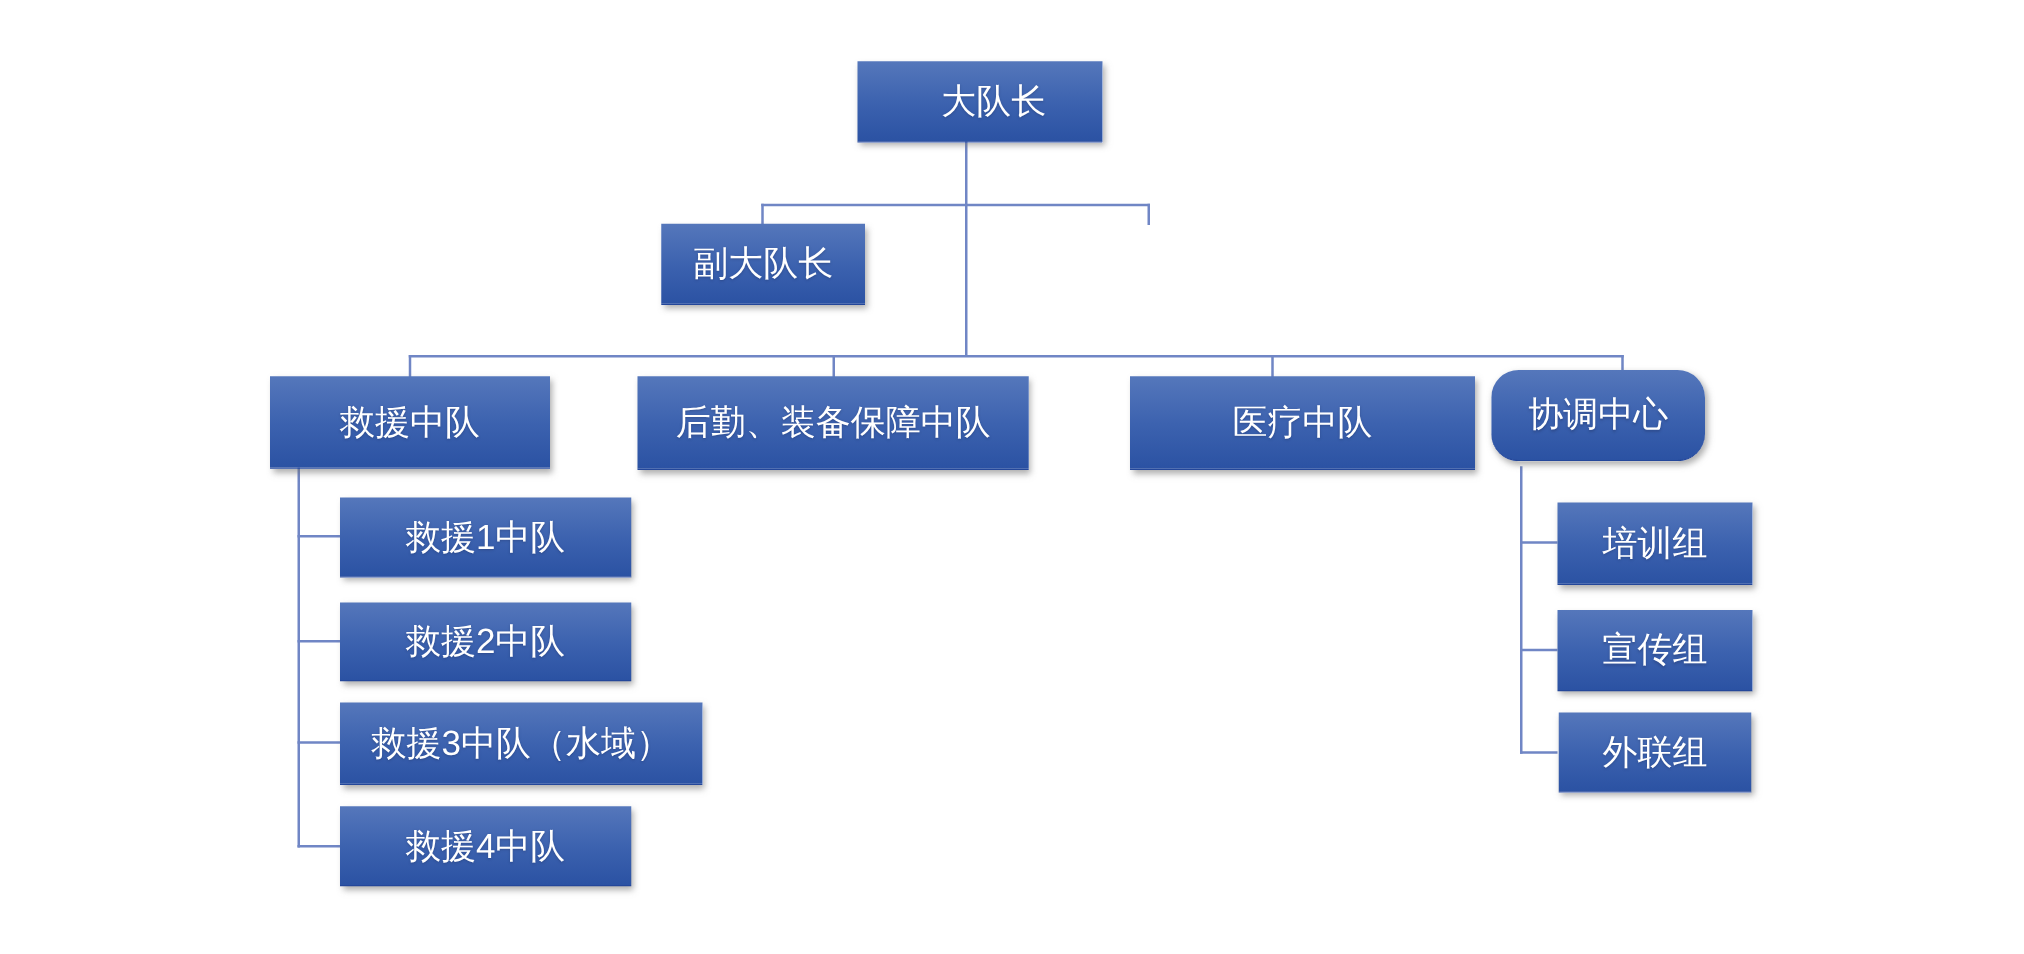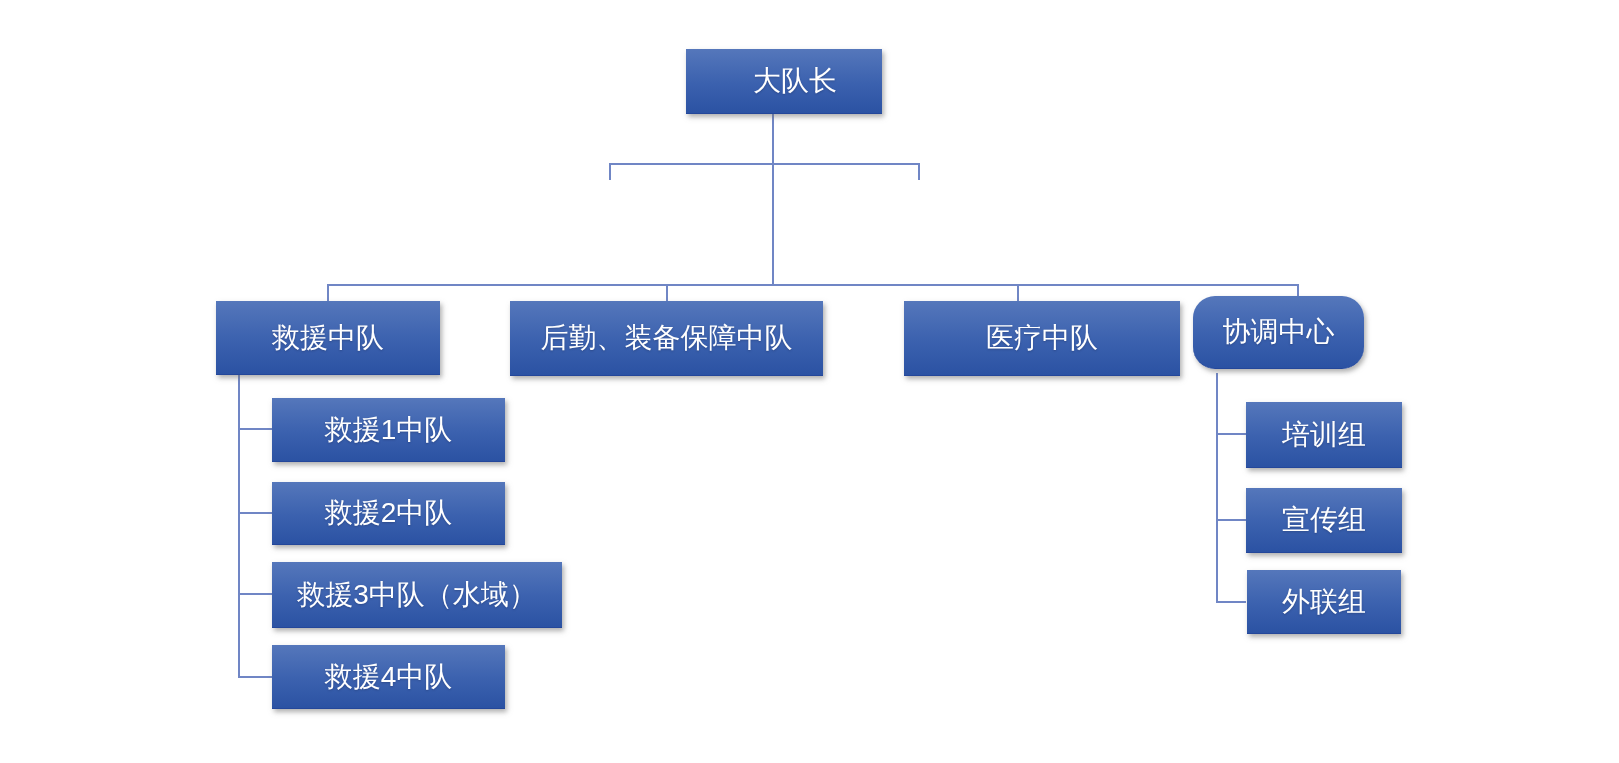--- a/index.html
+++ b/index.html
@@ -87,20 +87,21 @@
   <div class="line c-rescue1-branch"></div>
   <div class="line c-rescue2-branch"></div>
   <div class="line c-rescue3-branch"></div>
   <div class="line c-rescue4-branch"></div>
   <div class="line c-coord-stem"></div>
   <div class="line c-training-branch"></div>
   <div class="line c-publicity-branch"></div>
   <div class="line c-liaison-branch"></div>
 
   <div class="node n-root">大队长</div>
+  <div class="node n-deputy">副大队长</div>
   <div class="node n-rescue">救援中队</div>
   <div class="node n-logistics">后勤、装备保障中队</div>
   <div class="node n-medical">医疗中队</div>
   <div class="node n-coordination">协调中心</div>
   <div class="node n-rescue1">救援1中队</div>
   <div class="node n-rescue2">救援2中队</div>
   <div class="node n-rescue3">救援3中队（水域）</div>
   <div class="node n-rescue4">救援4中队</div>
   <div class="node n-training">培训组</div>
   <div class="node n-liaison">外联组</div>

